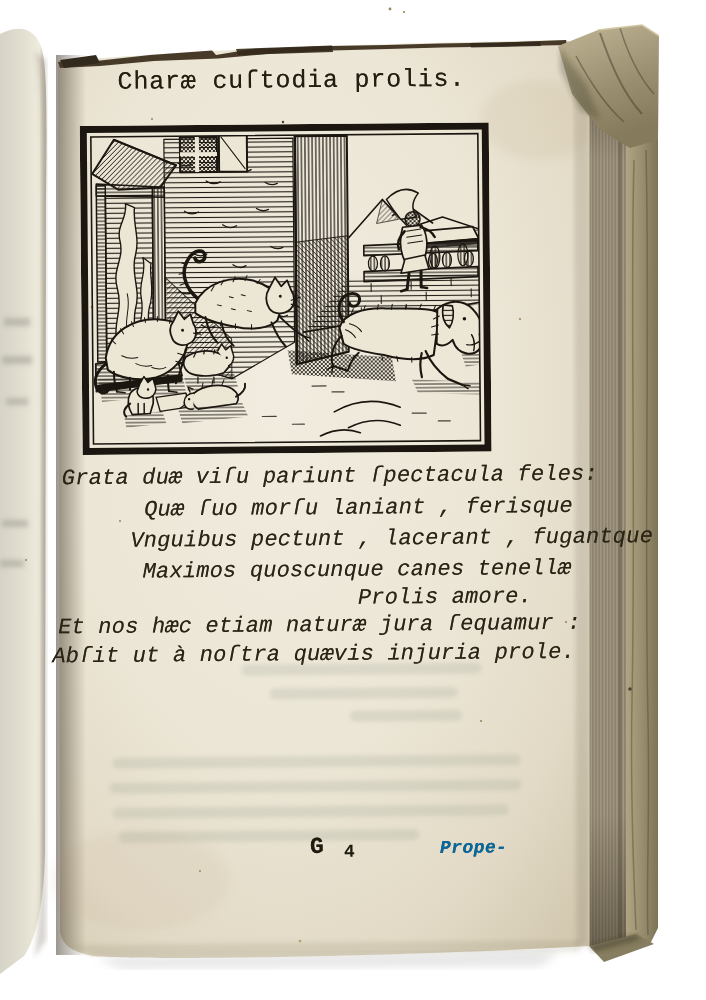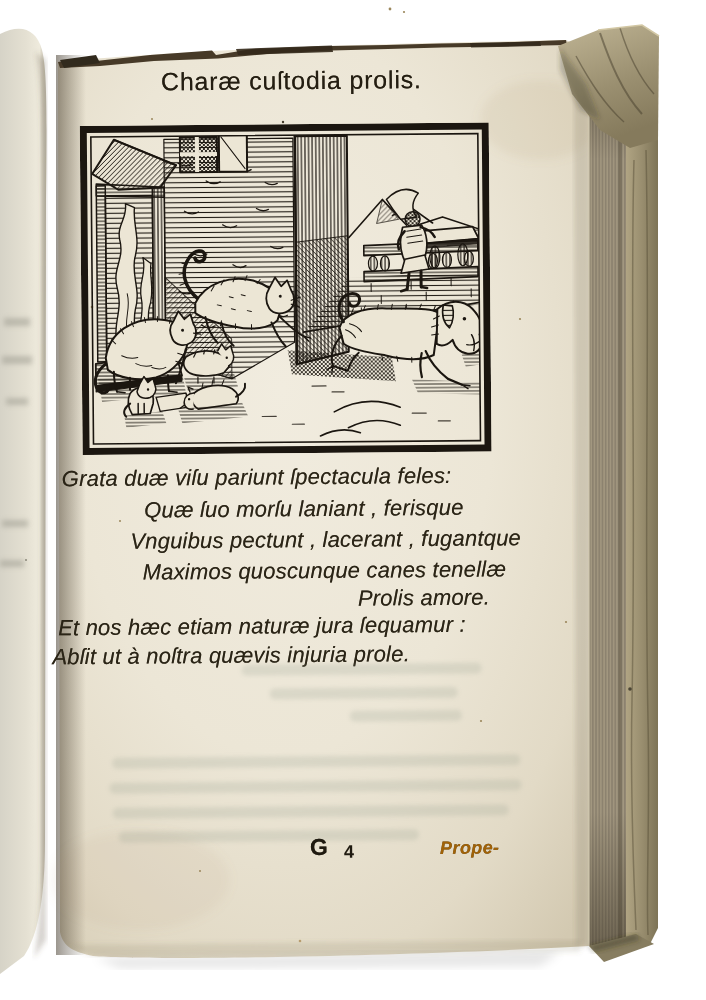--- a/index.html
+++ b/index.html
@@ -1,35 +1,35 @@
 <!DOCTYPE html>
 <html><head>
 <meta charset="utf-8">
 <style>
   html,body{margin:0;padding:0;background:#ffffff;}
   .stage{position:relative;width:706px;height:1000px;background:#ffffff;overflow:hidden;
-         font-family:Liberation Sans, sans-serif;}
+         font-family:Liberation Mono, monospace;}
   .base{position:absolute;left:0;top:0;}
   .content{position:absolute;left:0;top:0;width:706px;height:1000px;
            transform:rotate(-0.5deg);transform-origin:320px 500px;}
   .page-heading{position:absolute;left:60px;top:66px;width:470px;text-align:center;
     font-size:25px;letter-spacing:0.8px;color:#241e12;
     text-shadow:0 0 0.6px rgba(36,28,14,0.75);white-space:nowrap;}
   .woodcut{position:absolute;left:83px;top:124px;width:409px;height:329px;}
   .verse-line{position:absolute;font-style:italic;font-size:22px;line-height:28px;
     color:#2a2416;letter-spacing:0.2px;white-space:nowrap;
     text-shadow:0 0 0.5px rgba(40,32,16,0.6);}
   .vl0{left:62px;top:463px;}  .vl1{left:144px;top:495px;} .vl2{left:130px;top:526px;}
   .vl3{left:142px;top:557px;} .vl4{left:357px;top:585px;} .vl5{left:57px;top:612px;}
   .vl6{left:51px;top:641px;}
   .sig-letter{position:absolute;left:307px;top:834px;font-size:23px;font-weight:bold;
     color:#1f1a10;text-shadow:0 0 0.6px rgba(30,24,12,0.7);}
   .sig-number{position:absolute;left:341px;top:842px;font-size:18px;font-weight:bold;color:#1f1a10;}
   .catchword{position:absolute;left:437px;top:839px;font-size:18px;font-weight:bold;
-    font-style:italic;letter-spacing:0.4px;color:#a16207;
+    font-style:italic;letter-spacing:0.4px;color:#0369a1;
     text-shadow:0 0 0.6px rgba(30,24,12,0.7);}
   .ghost{position:absolute;background:#8f9a8a;opacity:0.20;filter:blur(2.2px);
     height:11px;border-radius:5px;}
   .g0{left:240px;top:664px;width:240px;} .g1{left:268px;top:688px;width:188px;}
   .g2{left:348px;top:711px;width:112px;} .g3{left:110px;top:756px;width:408px;}
   .g4{left:107px;top:781px;width:412px;} .g5{left:110px;top:806px;width:396px;}
   .g6{left:116px;top:830px;width:300px;}
 </style>
 </head>
 <body>

